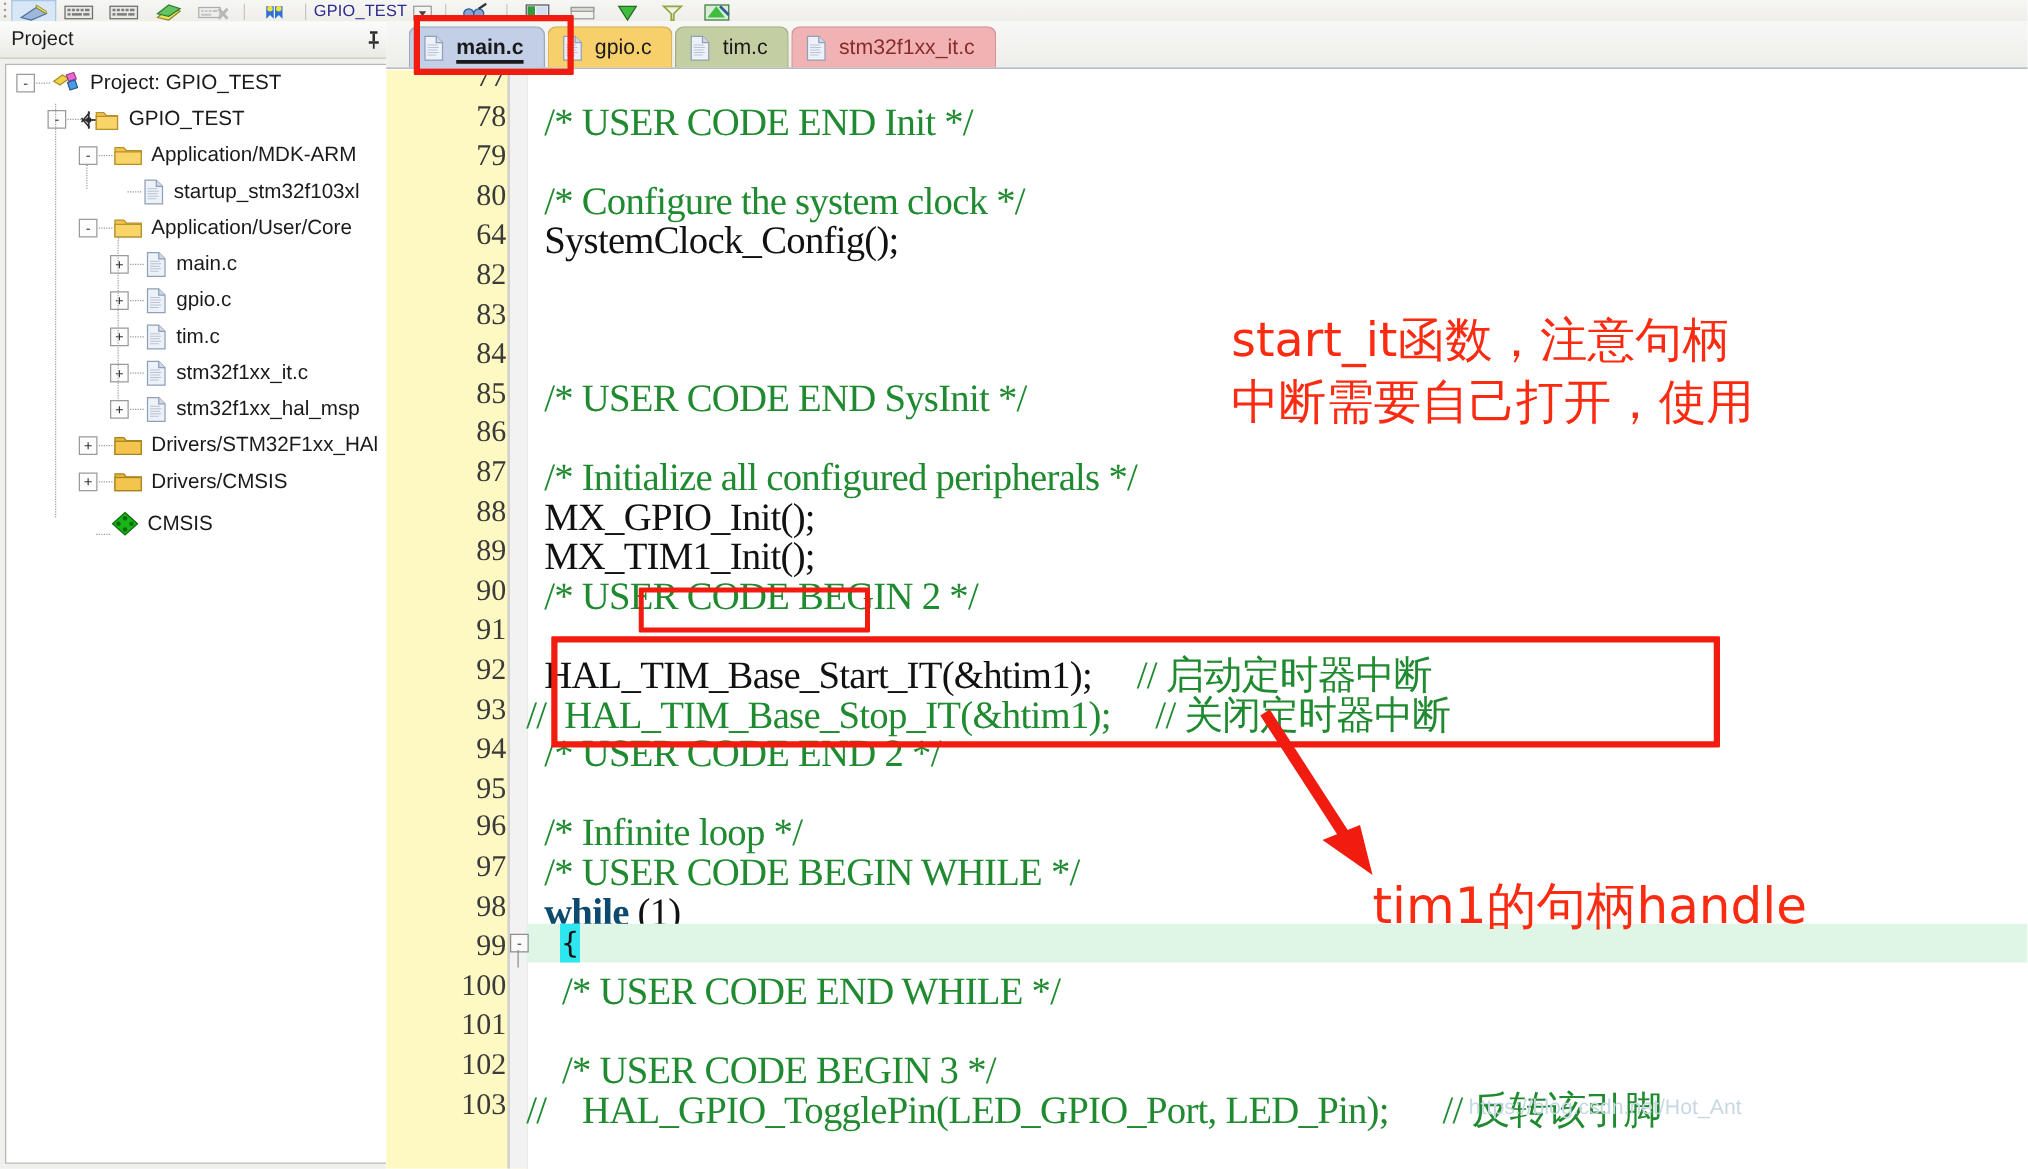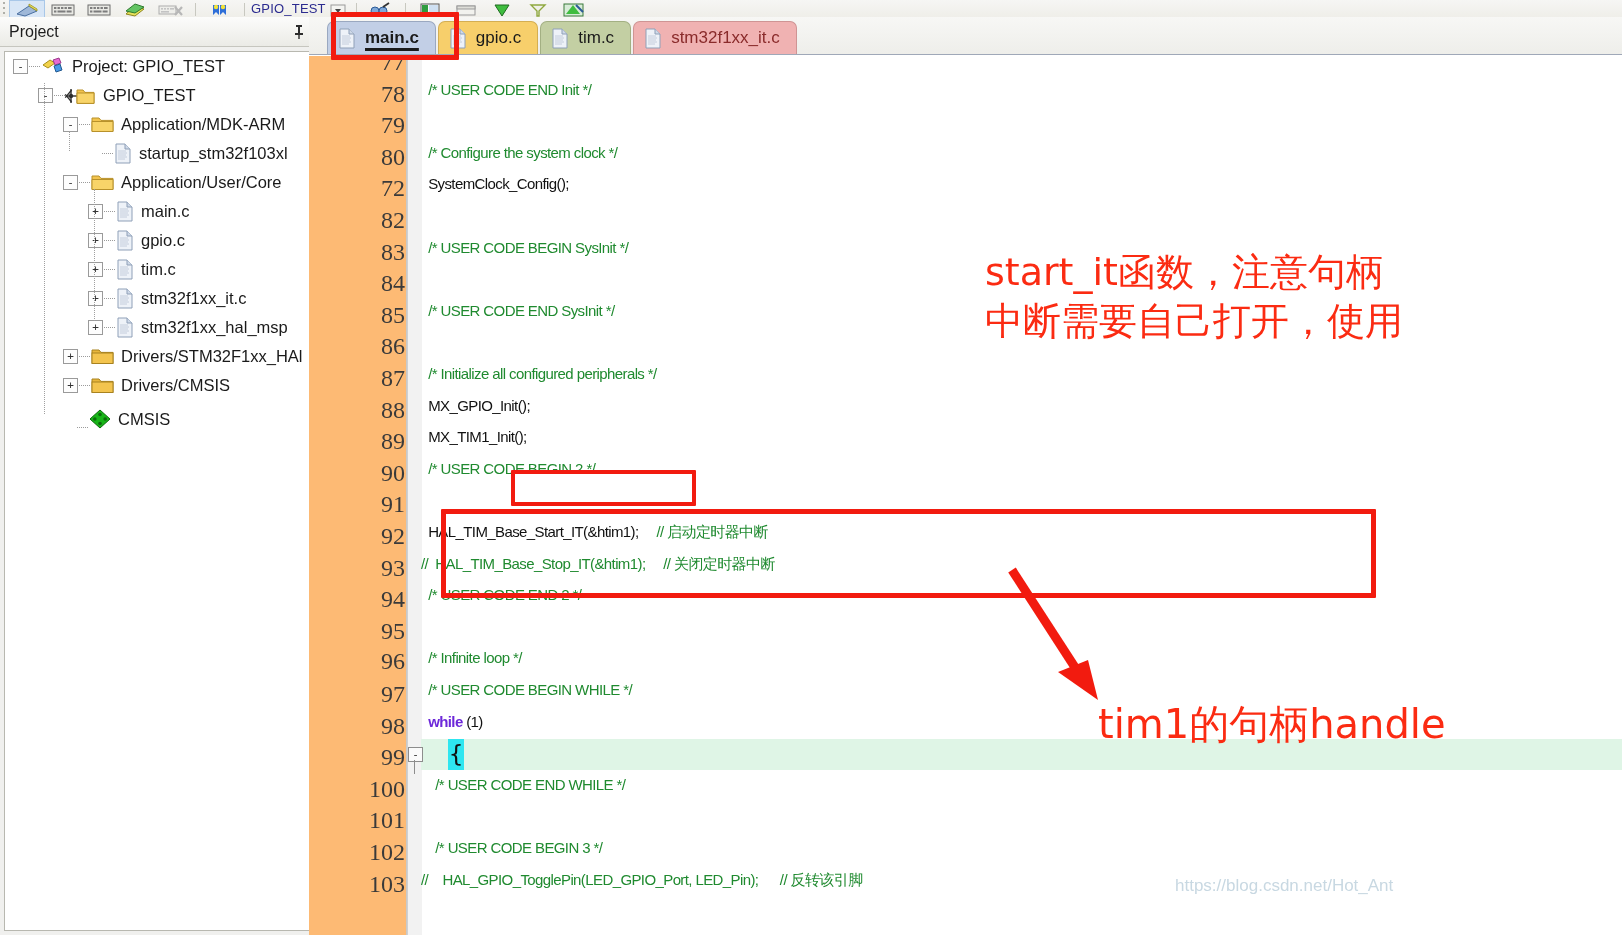--- a/index.html
+++ b/index.html
@@ -80,34 +80,34 @@
   .tab.active{background:#c2cfe6;border-color:#9aa8c0;}
   .tab.active .tabname{text-decoration:underline;text-underline-offset:5px;text-decoration-thickness:3px;font-weight:600;}
   .tab.gpio{background:#f7cf6b;border-color:#d4ae52;}
   .tab.tim{background:#c3cfa3;border-color:#a3b083;}
   .tab.it{background:#f0b2b2;border-color:#cf9494;}
   .tab.it .tabname{color:#8a2b2b;}
 
   #code-pane{position:absolute;left:0;top:39px;right:0;bottom:0;background:#fff;overflow:hidden;}
   #gutter{
     position:absolute;left:0;top:0;width:112px;bottom:0;
-    background:#fdba74;border-right:1px solid #cdcdcd;
+    background:#fef9c3;border-right:1px solid #cdcdcd;
   }
   #fold-strip{position:absolute;left:98px;top:0;width:14px;bottom:0;background:#f2f2f2;border-left:1px solid #d0d0d0;}
   .lnum{
     position:absolute;right:16px;font-size:24px;color:#3a3a3a;
     font-family:"Liberation Serif",serif;text-align:right;line-height:1;
   }
   .codeline{
     position:absolute;left:112px;white-space:pre;
-    font-family:Liberation Sans, sans-serif;
-    font-size:15px;line-height:1;letter-spacing:-0.6px;text-align:right;
+    font-family:Liberation Serif, serif;
+    font-size:31px;line-height:1;letter-spacing:-0.6px;text-align:right;
   }
   .cm{color:#1f8a2f;}
-  .kw{color:#6d28d9;font-weight:600;}
+  .kw{color:#0c4a6e;font-weight:600;}
   .tx{color:#111;}
 
   .hl-row{position:absolute;left:112px;right:0;height:31px;background:#dff5e6;}
   .caret-brace{position:absolute;background:#2ee6f0;color:#111;font-family:"DejaVu Sans Mono",monospace;
       font-size:23.5px;line-height:31px;height:31px;padding:0 1px;}
 
   .foldbox{position:absolute;width:13px;height:13px;border:1px solid #8d8d8d;background:#fafafa;
      display:flex;align-items:center;justify-content:center;font-size:11px;color:#333;
      font-family:"DejaVu Sans Mono",monospace;line-height:1;}
   .foldtail{position:absolute;width:1px;background:#8d8d8d;}
@@ -540,21 +540,21 @@
         <span class="tabname">stm32f1xx_it.c</span>
       </div>
     </div>
   <div id="code-pane">
     <div id="gutter">
       <div id="fold-strip"></div>
     <div class="lnum" style="top: -6px;">77</div>
         <div class="lnum" style="top: 25.6px;">78</div>
         <div class="lnum" style="top: 57.2px;">79</div>
         <div class="lnum" style="top: 88.8px;">80</div>
-        <div class="lnum" style="top: 120.4px;">72</div>
+        <div class="lnum" style="top: 120.4px;">64</div>
         <div class="lnum" style="top: 152px;">82</div>
         <div class="lnum" style="top: 183.6px;">83</div>
         <div class="lnum" style="top: 215.2px;">84</div>
         <div class="lnum" style="top: 246.8px;">85</div>
         <div class="lnum" style="top: 278.4px;">86</div>
         <div class="lnum" style="top: 310px;">87</div>
         <div class="lnum" style="top: 341.6px;">88</div>
         <div class="lnum" style="top: 373.2px;">89</div>
         <div class="lnum" style="top: 404.8px;">90</div>
         <div class="lnum" style="top: 436.4px;">91</div>
@@ -567,21 +567,20 @@
         <div class="lnum" style="top: 657.6px;">98</div>
         <div class="lnum" style="top: 689.2px;">99</div>
         <div class="lnum" style="top: 720.8px;">100</div>
         <div class="lnum" style="top: 752.4px;">101</div>
         <div class="lnum" style="top: 784px;">102</div>
         <div class="lnum" style="top: 815.6px;">103</div>
       </div>
   <div class="codeline" style="top: 25.6px;"><span class="cm">  /* USER CODE END Init */</span></div>
       <div class="codeline" style="top: 88.8px;"><span class="cm">  /* Configure the system clock */</span></div>
       <div class="codeline" style="top: 120.4px;"><span class="tx">  SystemClock_Config();</span></div>
-      <div class="codeline" style="top: 183.6px;"><span class="cm">  /* USER CODE BEGIN SysInit */</span></div>
       <div class="codeline" style="top: 246.8px;"><span class="cm">  /* USER CODE END SysInit */</span></div>
       <div class="codeline" style="top: 310px;"><span class="cm">  /* Initialize all configured peripherals */</span></div>
       <div class="codeline" style="top: 341.6px;"><span class="tx">  MX_GPIO_Init();</span></div>
       <div class="codeline" style="top: 373.2px;"><span class="tx">  MX_TIM1_Init();</span></div>
       <div class="codeline" style="top: 404.8px;"><span class="cm">  /* USER CODE BEGIN 2 */</span></div>
       <div class="codeline" style="top: 468px;"><span class="tx">  HAL_TIM_Base_Start_IT(&amp;htim1);</span><span class="cm">     // 启动定时器中断</span></div>
       <div class="codeline" style="top: 499.6px;"><span class="cm">//  HAL_TIM_Base_Stop_IT(&amp;htim1);</span><span class="cm">     // 关闭定时器中断</span></div>
       <div class="codeline" style="top: 531.2px;"><span class="cm">  /* USER CODE END 2 */</span></div>
       <div class="codeline" style="top: 594.4px;"><span class="cm">  /* Infinite loop */</span></div>
       <div class="codeline" style="top: 626px;"><span class="cm">  /* USER CODE BEGIN WHILE */</span></div>

